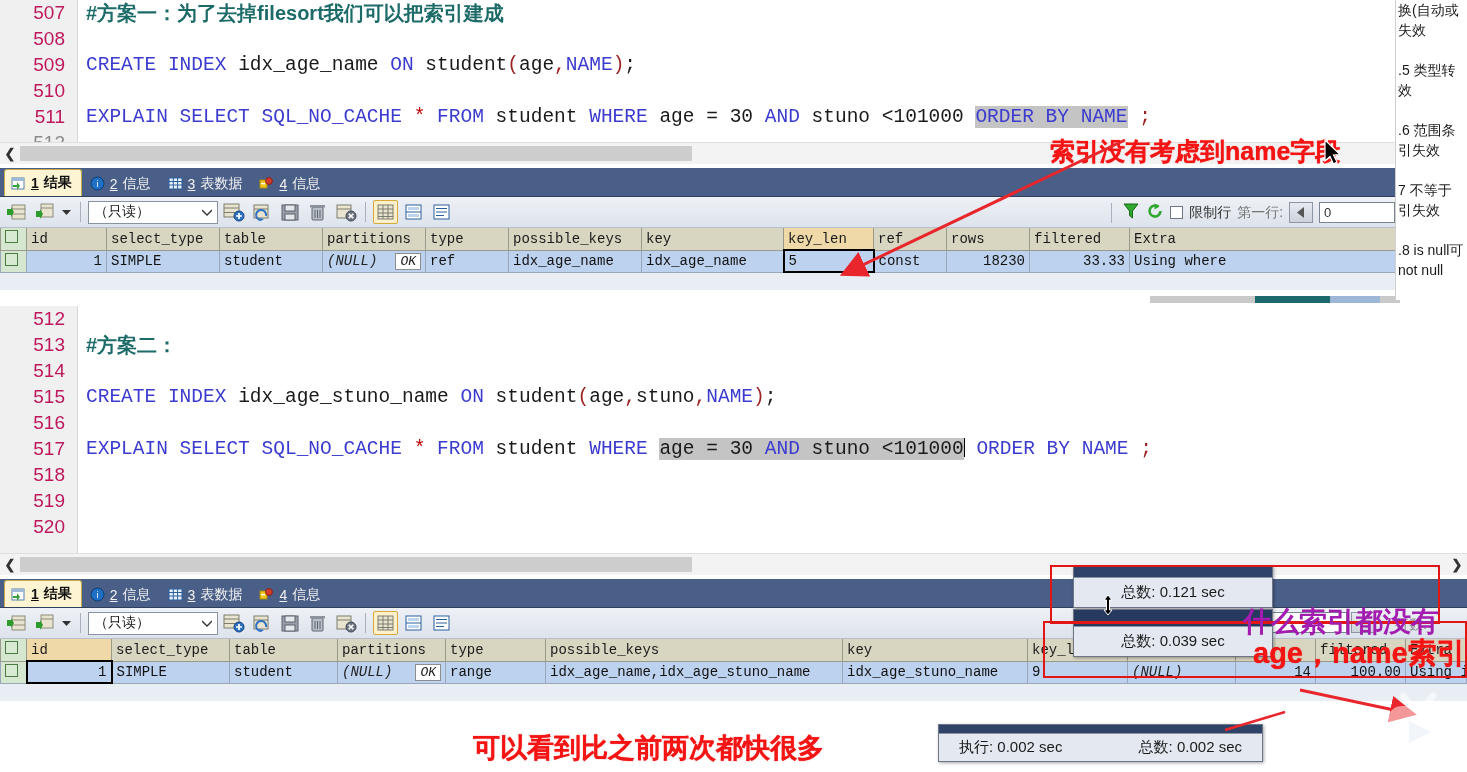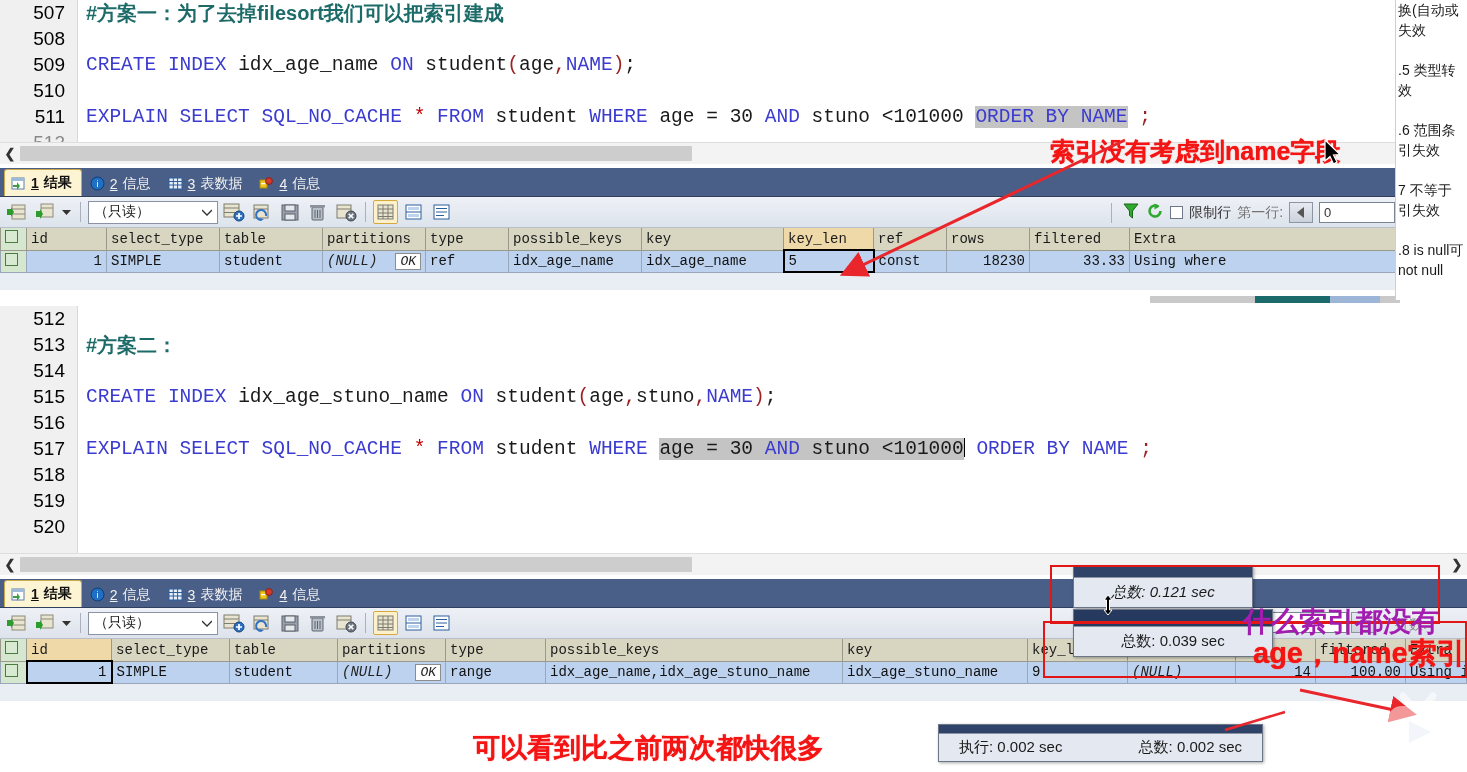--- a/index.html
+++ b/index.html
@@ -12,21 +12,21 @@
   }
   #root { position: relative; width: 1467px; height: 772px; overflow: hidden; }
 
   
   .editor { position: absolute; left: 0; background: #ffffff; overflow: hidden; }
   .gutter {
     position: absolute; left: 0; top: 0; width: 78px; height: 100%;
     background: #f0f0f0; border-right: 1px solid #d8d8d8;
   }
   .gutter .ln {
-    color: #000000; font-family: "Liberation Sans", sans-serif;
+    color: #be185d; font-family: "Liberation Sans", sans-serif;
     font-size: 19px; text-align: right; padding-right: 12px; line-height: 26px;
   }
   .codearea { position: absolute; left: 86px; top: 0; right: 0; height: 100%; }
   .cl {
     line-height: 26px; height: 26px; white-space: pre;
     font-family: "Liberation Mono", monospace; font-size: 19.5px;
     color: #1a1a1a; letter-spacing: 0px;
   }
   .kw { color: #3b3bcf; }
   .cmt { color: #1c6b68; font-family: "Liberation Sans", sans-serif; font-weight: 600; }
@@ -658,21 +658,21 @@
     <div>&nbsp;</div>
     <div>7 不等于</div>
     <div>引失效</div>
     <div>&nbsp;</div>
     <div>.8 is null可</div>
     <div> not null</div>
     <div>&nbsp;</div>
 
   </div>
 
-  <div class="tip" style="left:1073px; top:566px; width:180px;font-style:italic;">
+  <div class="tip" style="left:1073px; top:566px; width:200px;">
     <div class="tipbar"></div>
     <div class="tipbody">
       <span>总数: 0.121 sec</span>
     </div>
   </div>
 
   <div class="tip" style="left:1073px; top:609px; width:200px;">
     <div class="tipbar" style="height:17px; background:#26395e;"></div>
     <div class="tipbody">
       <span>总数: 0.039 sec</span>

